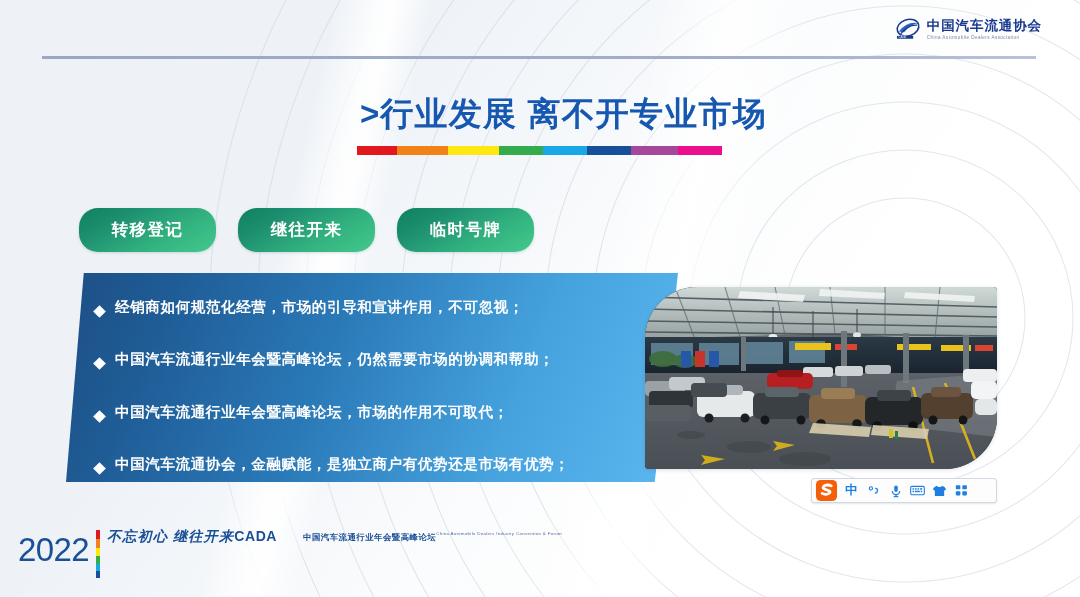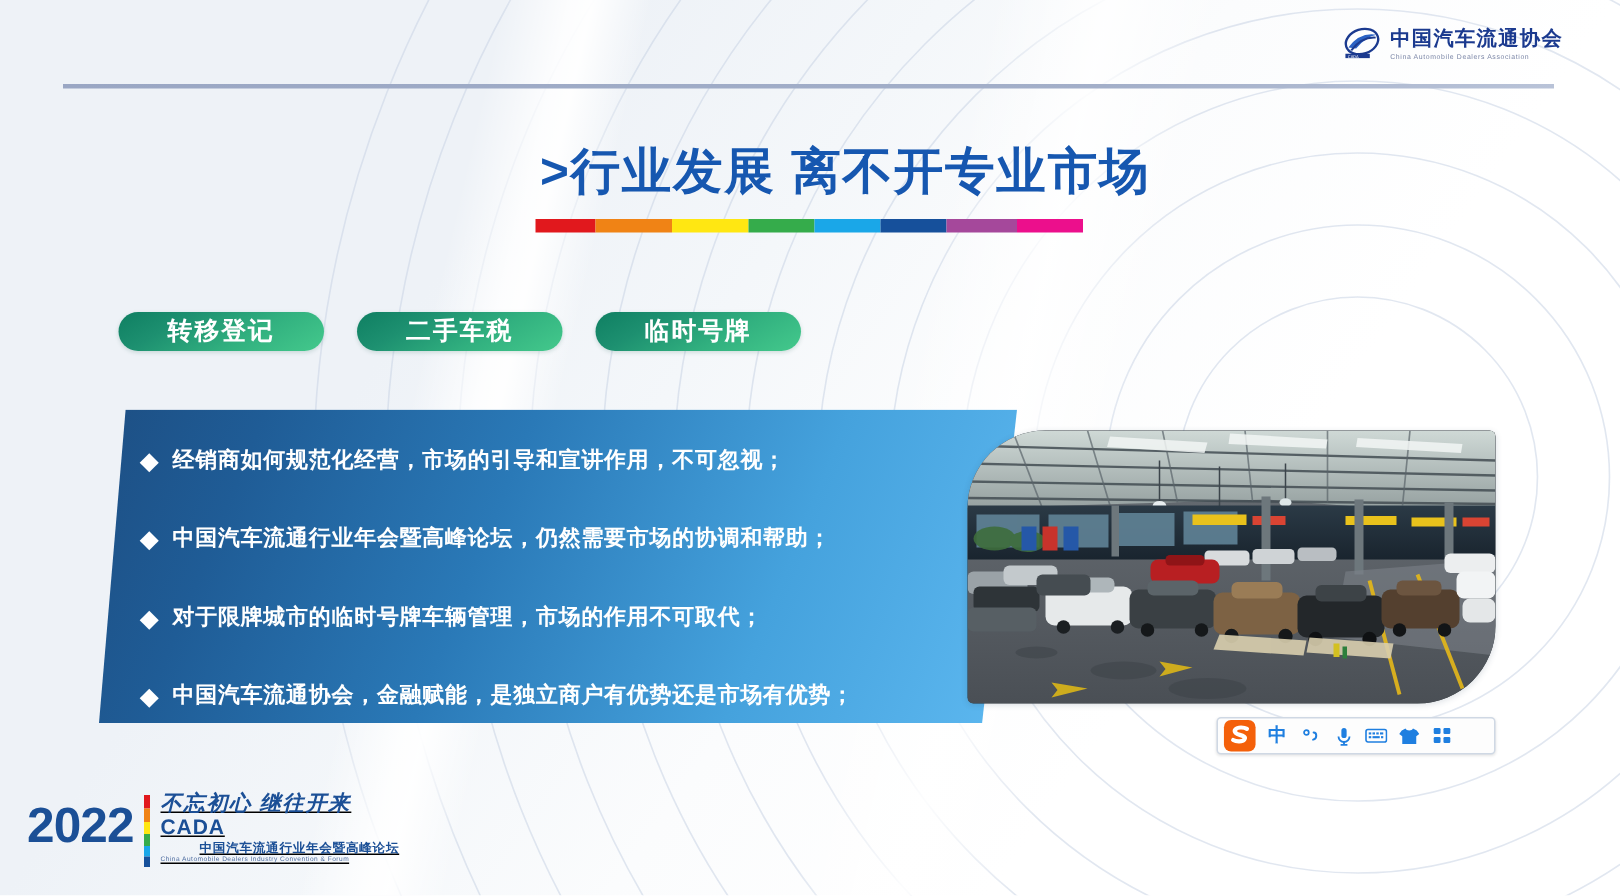--- a/index.html
+++ b/index.html
@@ -64,42 +64,42 @@
   }
   #slide-title .chev { letter-spacing:0; margin-right:1px; }
   #title-bar {
     display:flex; width:365px; height:9px; margin-top:12px; margin-left:-3px;
   }
   #title-bar span { height:100%; }
 
   
   #pill-row { position:absolute; left:79px; top:208px; display:flex; gap:22px; }
   .pill {
-    height:26px; min-width:137px; padding:0 20px;
+    height:44px; min-width:137px; padding:0 20px;
     border-radius:19px;
     background:linear-gradient(150deg,#0f7f62 0%,#1d9070 28%,#31b07f 62%,#44c98c 100%);
     display:flex; align-items:center; justify-content:center;
     color:#ffffff; font-size:16.5px; font-weight:bold; letter-spacing:1.4px;
     white-space:nowrap;
     box-shadow:0 1px 3px rgba(20,90,70,.18);
   }
 
   
   #blue-panel {
     position:absolute; left:66px; top:273px;
     width:612px; height:209px;
     background:linear-gradient(112deg,#1d4f84 0%,#1f5c96 16%,#2a79b7 42%,#45a2dd 72%,#5db8f0 100%);
     clip-path:polygon(2.9% 0%, 100% 0%, 96.2% 100%, 0% 100%);
   }
   #bullets {
     position:absolute; left:95px; top:298px;
     width:520px; height:175px;
     display:flex; flex-direction:column; justify-content:space-between;
   }
-  .bullet { display:flex; align-items:flex-start; gap:11px; }
+  .bullet { display:flex; align-items:flex-end; gap:11px; }
   .bullet .dia {
     flex:none; width:9px; height:9px; margin-top:6px;
     background:#ffffff; transform:rotate(45deg);
   }
   .bullet .txt {
     font-size:14.6px; font-weight:bold; color:#ffffff;
     letter-spacing:.55px; line-height:1.25; white-space:nowrap;
   }
 
   
@@ -131,25 +131,25 @@
   }
   #ime-logo {
     width:23px; height:23px; flex:none;
     display:flex; align-items:center; justify-content:center;
     margin-right:2px;
   }
 
   
   #event-logo { position:absolute; left:18px; top:530px; display:flex; align-items:flex-start; }
   #event-year {
-    font-size:33px; font-weight:bold; color:#1b4f96;
+    font-size:33px; font-weight:normal; color:#1b4f96;
     letter-spacing:-.6px; line-height:1; margin-top:3px;
   }
   #event-bar { width:4px; height:48px; margin:0 7px; }
-  #event-right { display:flex; flex-direction:column;text-decoration:underline; }
+  #event-right { display:flex; flex-direction:row; }
   #event-slogan {
     font-size:14px; font-weight:bold; color:#1b4f96;
     font-style:italic; letter-spacing:1.3px;
     font-family:"Liberation Serif","DejaVu Serif",serif;
     white-space:nowrap; line-height:1.05;
   }
   #event-cada {
     font-size:14px; font-weight:bold; color:#1b4f96;
     letter-spacing:.6px; line-height:1; margin-top:-1px;
     font-family:"Liberation Sans","DejaVu Sans",sans-serif;
@@ -219,40 +219,40 @@
         <span style="flex: 13 1 0%; background: rgb(165, 72, 155);"></span>
         <span style="flex: 12 1 0%; background: rgb(236, 15, 140);"></span>
       </div>
   </div>
 
   <div id="pill-row">
       <div class="pill">
         <span>转移登记</span>
       </div>
       <div class="pill">
-        <span>二手车税</span>
+        <span>继往开来</span>
       </div>
       <div class="pill">
         <span>临时号牌</span>
       </div>
     </div>
 
   <div id="blue-panel"></div>
   <div id="bullets">
       <div class="bullet">
         <span class="dia"></span>
         <span class="txt">经销商如何规范化经营，市场的引导和宣讲作用，不可忽视；</span>
       </div>
       <div class="bullet">
         <span class="dia"></span>
         <span class="txt">中国汽车流通行业年会暨高峰论坛，仍然需要市场的协调和帮助；</span>
       </div>
       <div class="bullet">
         <span class="dia"></span>
-        <span class="txt">对于限牌城市的临时号牌车辆管理，市场的作用不可取代；</span>
+        <span class="txt">中国汽车流通行业年会暨高峰论坛，市场的作用不可取代；</span>
       </div>
       <div class="bullet">
         <span class="dia"></span>
         <span class="txt">中国汽车流通协会，金融赋能，是独立商户有优势还是市场有优势；</span>
       </div>
     </div>
 
   <div id="photo">
     <svg viewBox="0 0 352 182" preserveAspectRatio="none">
       <defs>

